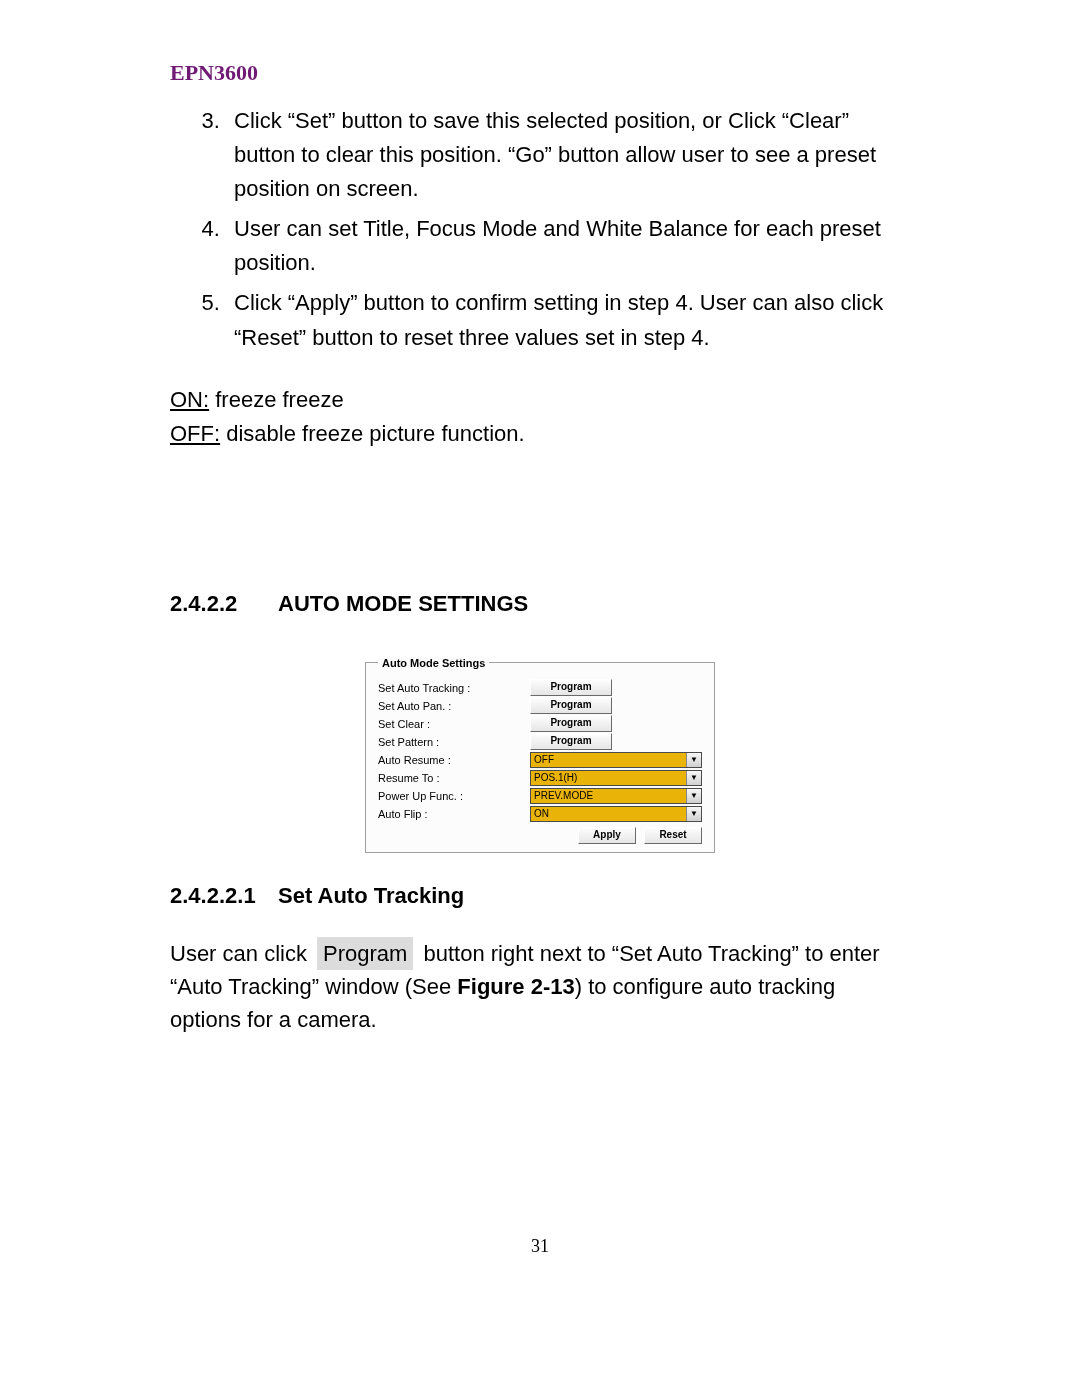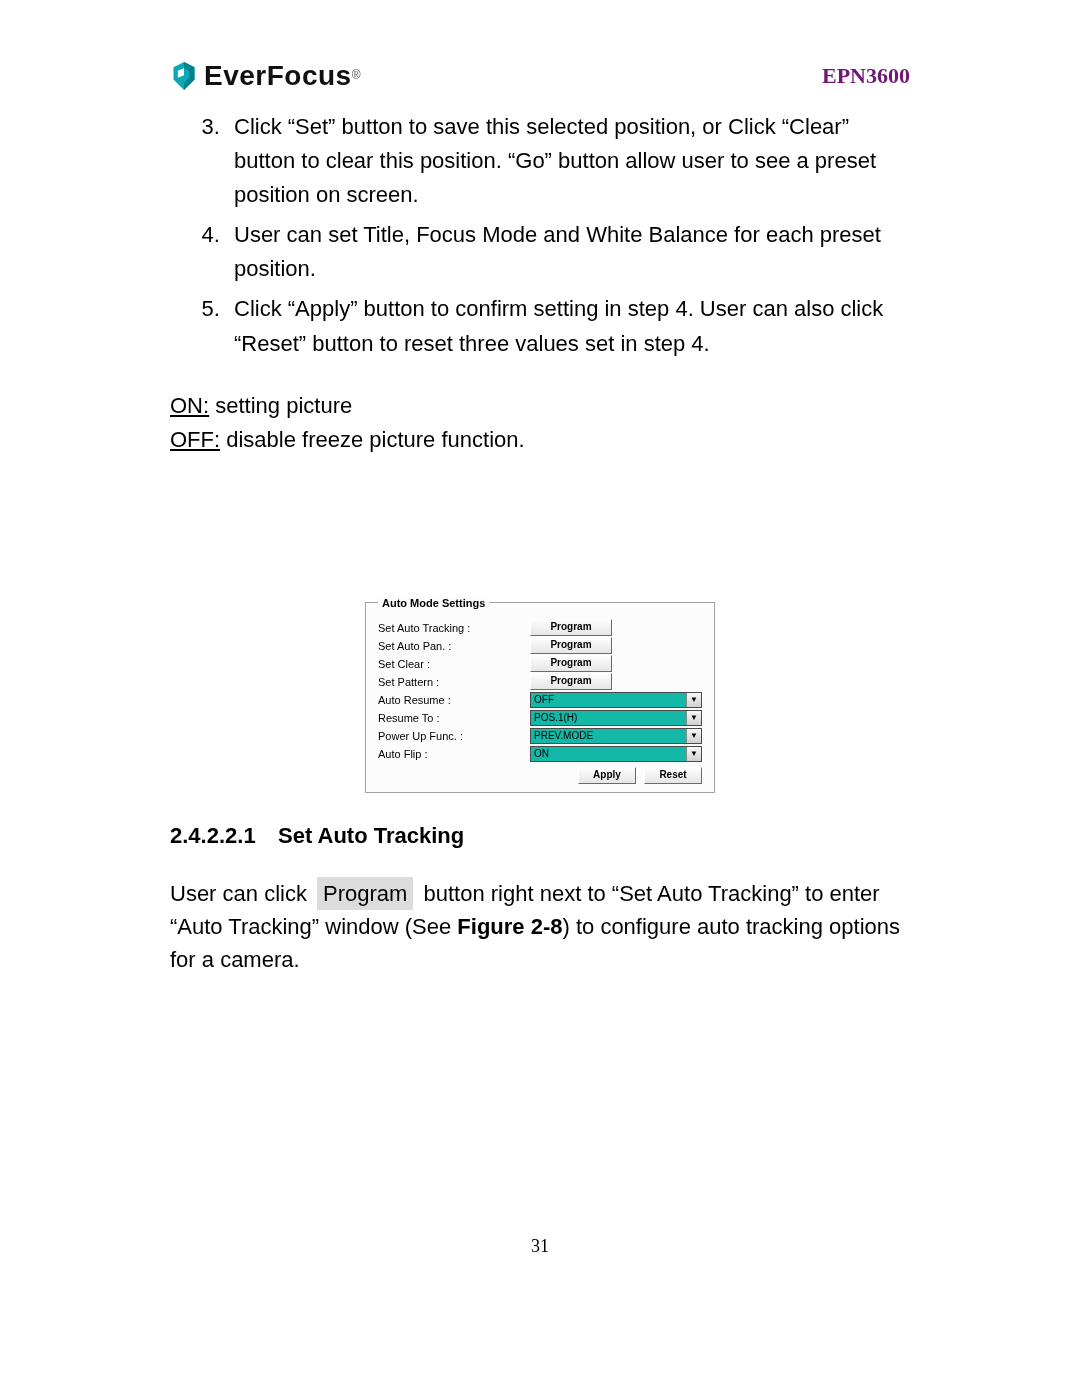--- a/index.html
+++ b/index.html
@@ -129,21 +129,21 @@
     border: 1px solid #6a6a6a;
     border-top-color: #fff;
     border-left-color: #fff;
     background: linear-gradient(#fdfdfd, #e6e6e6);
     cursor: pointer;
   }
   .dropdown {
     width: 172px;
     height: 16px;
     border: 1px solid #4a4a4a;
-    background: #14b8a6;
+    background: #eab308;
     box-sizing: border-box;
     display: flex;
     align-items: center;
     justify-content: space-between;
     padding-left: 3px;
     font-size: 10px;
   }
   .dropdown .arrow {
     width: 14px;
     height: 14px;
@@ -181,50 +181,41 @@
     font-family: "Times New Roman", serif;
     font-size: 18px;
   }
 </style>
 </head>
 <body>
 
 <div class="page">
 
   <div class="header">
-    <div class="logo">
-      <span class="logo-mark">
-        <svg viewBox="0 0 32 36" width="28" height="32">
-          <path d="M16 2 L28 8 L28 22 L16 34 L4 22 L4 8 Z" fill="#0aa9b5"></path>
-          <path d="M16 2 L28 8 L28 22 L16 34 L16 26 L22 20 L22 12 L16 9 Z" fill="#00818e"></path>
-          <path d="M9 12 L16 9 L16 17 L9 20 Z" fill="#fff"></path>
-        </svg>
-      </span>
-      <span>
-        <span class="logo-text">EverFocus</span><span class="reg">®</span>
-      </span>
-    </div>
     <div class="model">EPN3600</div>
   </div>
 
   <ol class="instructions body-text" start="3">
     <li>Click “Set” button to save this selected position, or Click “Clear” button to clear this position. “Go” button allow user to see a preset position on screen.</li>
     <li>User can set Title, Focus Mode and White Balance for each preset position.</li>
     <li>Click “Apply” button to confirm setting in step 4. User can also click “Reset” button to reset three values set in step 4.</li>
   </ol>
 
   <div class="body-text freeze-block">
     <div>
-      <span class="underline">ON:</span><span> setting picture</span>
+      <span class="underline">ON:</span><span> freeze freeze</span>
     </div>
     <div>
       <span class="underline">OFF:</span><span> disable freeze picture function.</span>
     </div>
   </div>
 
+  <div class="heading">
+    <span class="num">2.4.2.2</span><span>AUTO MODE SETTINGS</span>
+  </div>
 
   <div class="panel-wrap">
     <fieldset class="panel">
       <legend>Auto Mode Settings</legend>
 
       <div class="panel-row">
         <div class="plabel">Set Auto Tracking :</div>
         <div class="pcontrol">
             <div class="prog-btn">Program</div>
           </div>
@@ -289,18 +280,18 @@
         <div class="prog-btn">Reset</div>
       </div>
     </fieldset>
   </div>
 
   <div class="subheading">
     <span class="num">2.4.2.2.1</span><span>Set Auto Tracking</span>
   </div>
 
   <div class="flow-text">
-    <span>User can click </span><span class="inline-btn">Program</span><span> button right next to “Set Auto Tracking” to enter “Auto Tracking” window (See </span><span class="bold">Figure 2-8</span><span>) to configure auto tracking options for a camera.</span>
+    <span>User can click </span><span class="inline-btn">Program</span><span> button right next to “Set Auto Tracking” to enter “Auto Tracking” window (See </span><span class="bold">Figure 2-13</span><span>) to configure auto tracking options for a camera.</span>
   </div>
 
   <div class="page-number">31</div>
 
 </div>
 
 </body></html>

